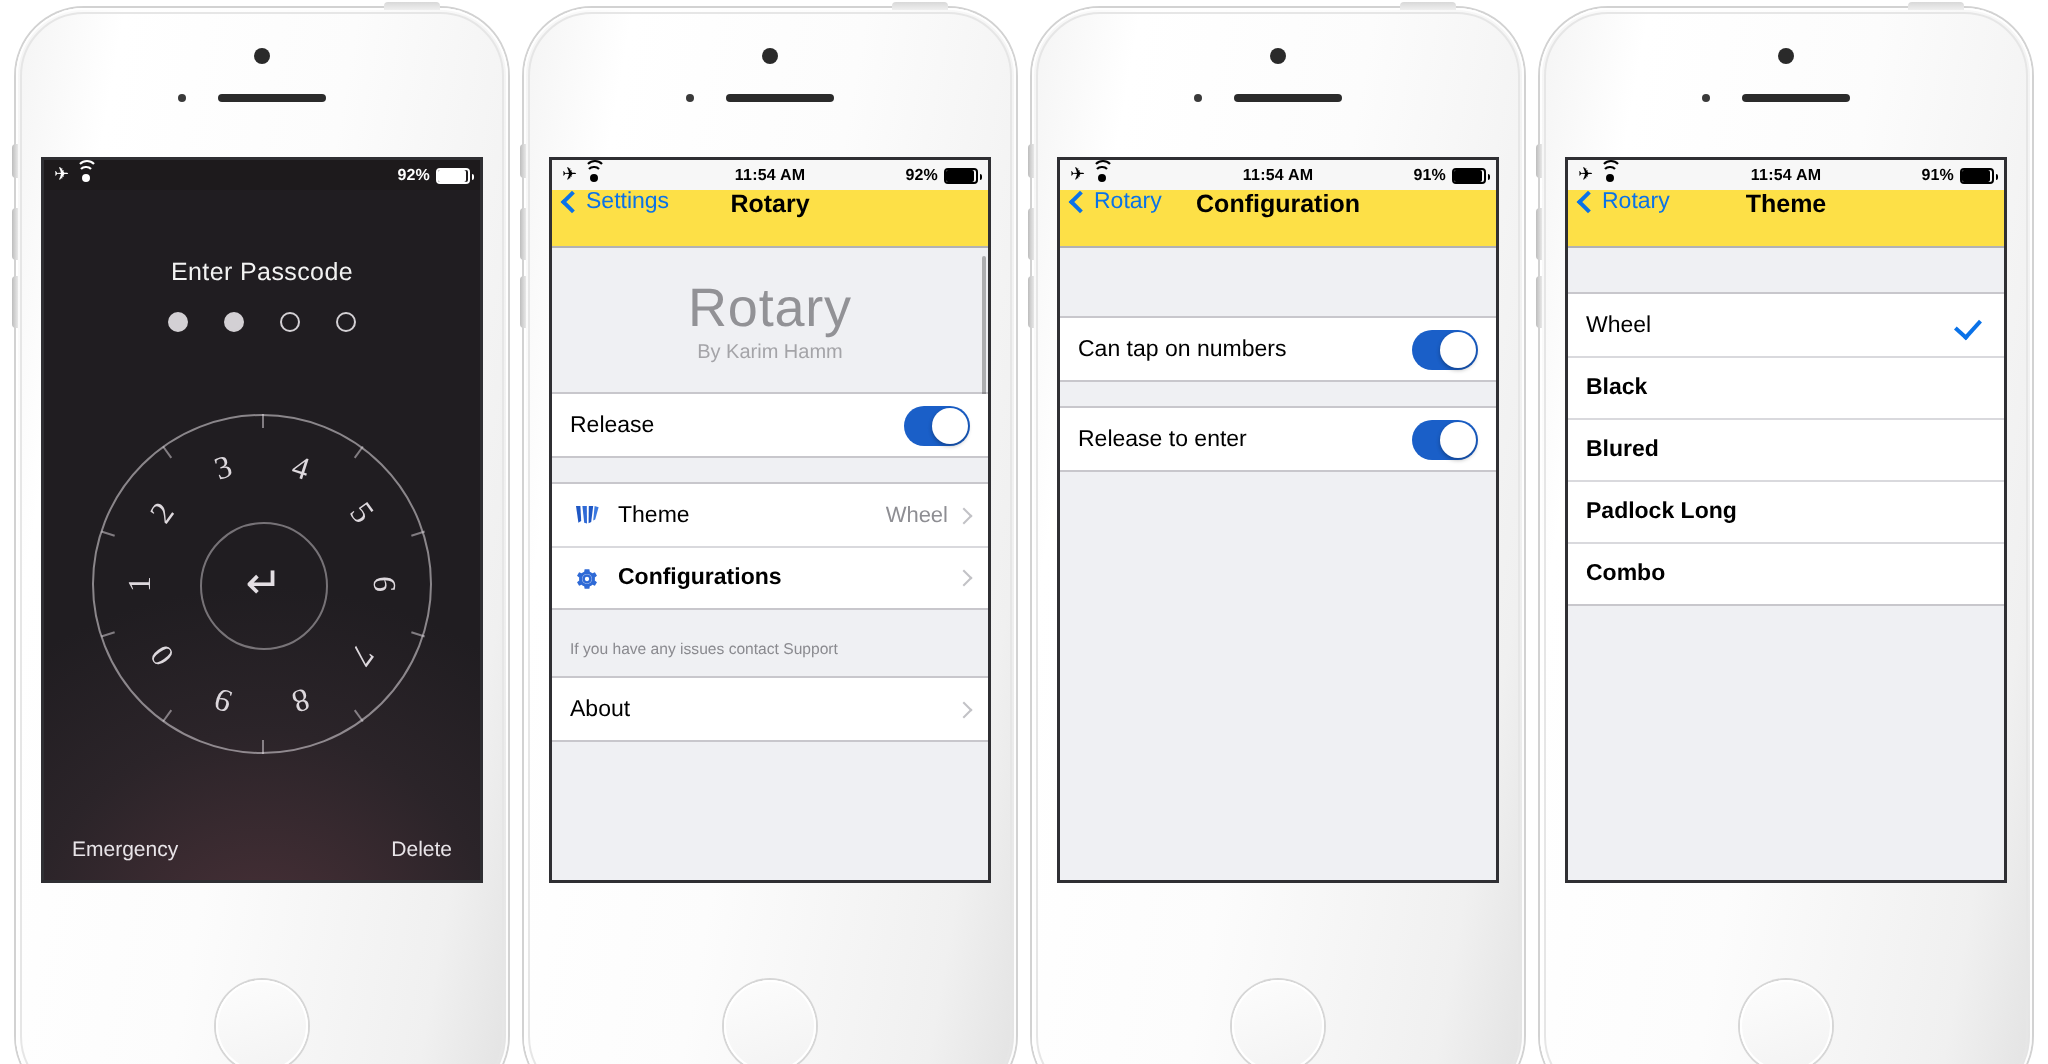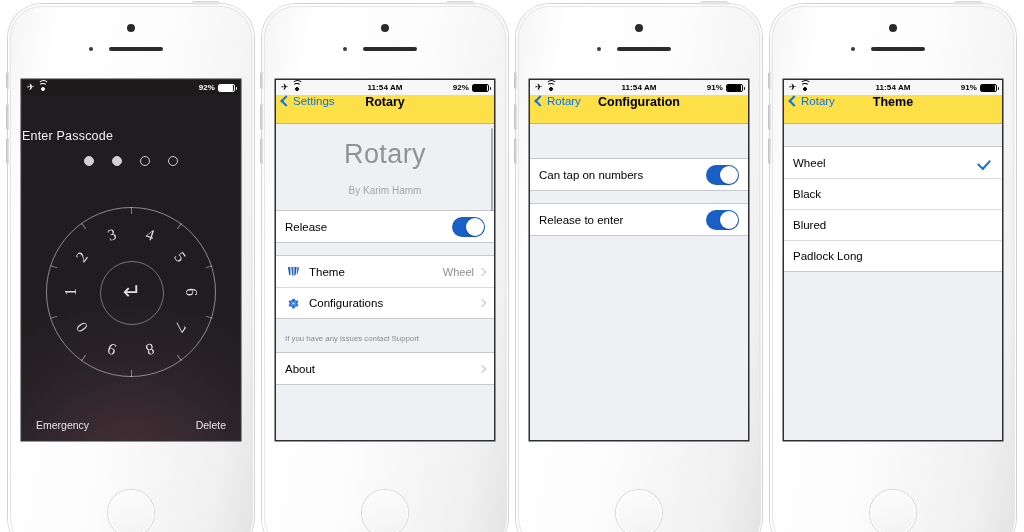--- a/index.html
+++ b/index.html
@@ -220,21 +220,21 @@
     height: 31px;
     display: flex;
     align-items: center;
     padding: 0 9px;
     box-sizing: border-box;
     font-size: 11.5px;
     color: #000;
     position: relative;
     background: #fff;
   }
-  .row + .row { border-top: 1px solid #d9d9dd; }
+  .row + .row { border-top: 1px solid #d9d9dd; font-weight: bold; }
   .row .label { flex: 1; }
   .row .value { color: #8e8e93; font-size: 11px; margin-right: 5px; }
   .chev-r {
     width: 5px; height: 5px;
     border-right: 1.6px solid #c2c2c6;
     border-top: 1.6px solid #c2c2c6;
     transform: rotate(45deg);
     display: inline-block;
   }
   .row-icon { width: 16px; margin-right: 8px; display:flex; align-items:center; justify-content:center; }
@@ -270,21 +270,21 @@
   .app-title {
     font-size: 27px;
     color: #929296;
     font-weight: normal;
     letter-spacing: 0.4px;
     line-height: 1.05;
   }
   .app-sub {
     font-size: 10px;
     color: #a4a4a8;
-    margin-top: 17px;
+    margin-top: 3px;
   }
 
   
   .row.link .label { color: #0a72e8; font-weight: bold; }
   .footnote {
     font-size: 7.8px;
     color: #8a8a8f;
     padding: 5px 9px 8px;
     line-height: 1.25;
   }
@@ -292,21 +292,21 @@
   
   .lock {
     height: calc(100% - 15px);
     position: relative;
     background:
       radial-gradient(120% 70% at 50% 110%, #4a3138 0%, #2b2429 45%, #201d21 75%),
       linear-gradient(180deg,#1b191d 0%, #2a2226 55%, #3b2e31 100%);
     overflow: hidden;
   }
   .lock-title {
-    text-align: left;
+    text-align: center;
     color: #f2f2f2;
     font-size: 12.5px;
     padding-top: 34px;
     letter-spacing: 0.2px;
   }
   .dots {
     display: flex; justify-content: center; gap: 18px; margin-top: 13px;
   }
   .dot {
     width: 8px; height: 8px; border-radius: 50%;
@@ -710,20 +710,23 @@
           </div>
           <div class="row">
             <span class="label">Black</span>
           </div>
           <div class="row">
             <span class="label">Blured</span>
           </div>
           <div class="row">
             <span class="label">Padlock Long</span>
           </div>
+          <div class="row">
+            <span class="label">Combo</span>
+          </div>
         </div>
       </div>
     </div>
 
     <div class="home"></div>
   </div>
 
 </div>
 
 </body></html>

